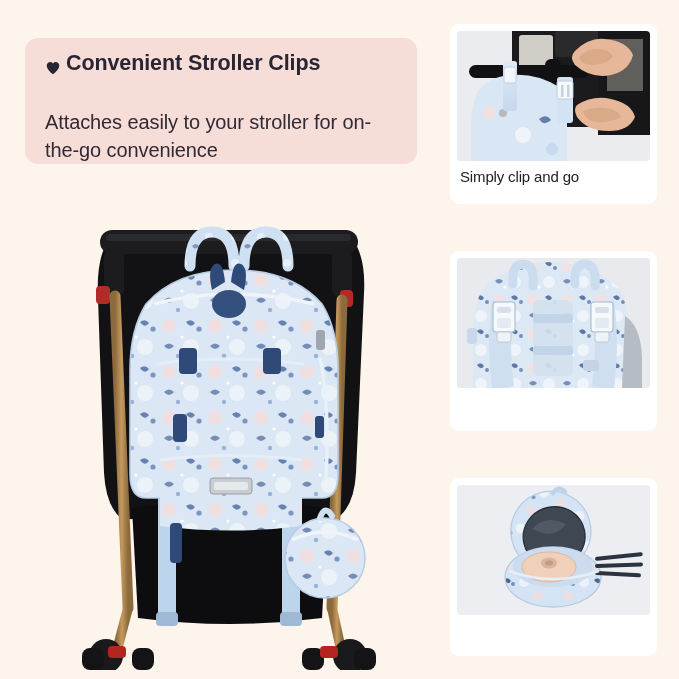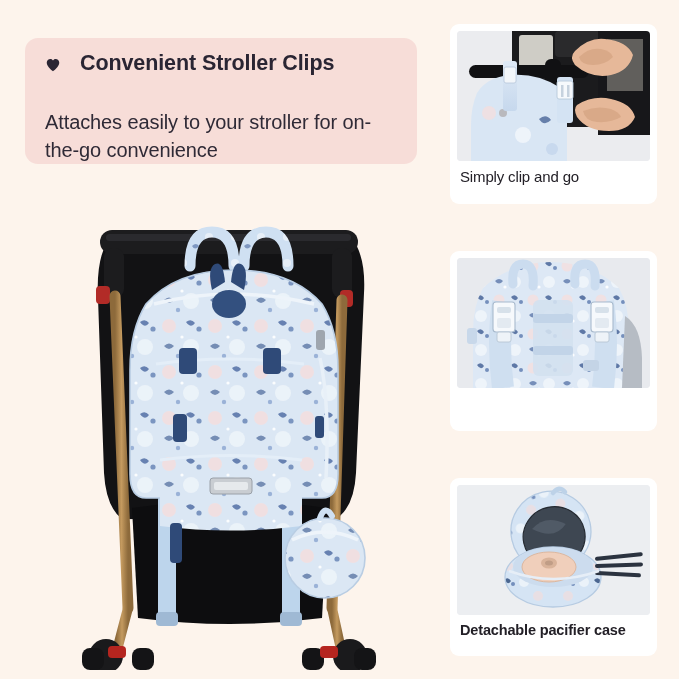--- a/index.html
+++ b/index.html
@@ -42,22 +42,22 @@
     top: 38px;
     width: 392px;
     height: 126px;
     background: #f7ddd8;
     border-radius: 13px;
     padding: 14px 22px 0 20px;
   }
 
   .feature-title-row {
     display: flex;
-    align-items: center;
-    gap: 19px;
+    align-items: flex-end;
+    gap: 5px;
     margin-bottom: 6px;
   }
 
   .heart-icon {
     width: 16px;
     height: 16px;
     flex: 0 0 16px;
     display: block;
     margin-top: 2px;
   }
@@ -371,16 +371,15 @@
           <rect x="138" y="72" width="48" height="4" rx="2" fill="#2b3340" transform="rotate(-6 138 74)"></rect>
           <rect x="138" y="79" width="48" height="4" rx="2" fill="#2b3340" transform="rotate(-2 138 81)"></rect>
           <rect x="138" y="86" width="46" height="4" rx="2" fill="#2b3340" transform="rotate(3 138 88)"></rect>
         </g>
 
         <path d="M52 86 q44 16 90 0" stroke="#e6eef7" stroke-width="2.5" fill="none"></path>
 
         <path d="M96 8 q6 -8 12 -1" stroke="#bdd2e8" stroke-width="4.5" fill="none" stroke-linecap="round"></path>
       </svg>
     </div>
-    <div class="thumb-caption semi">Detachable pacifier case</div>
   </div>
 
 </div>
 
 </body></html>

